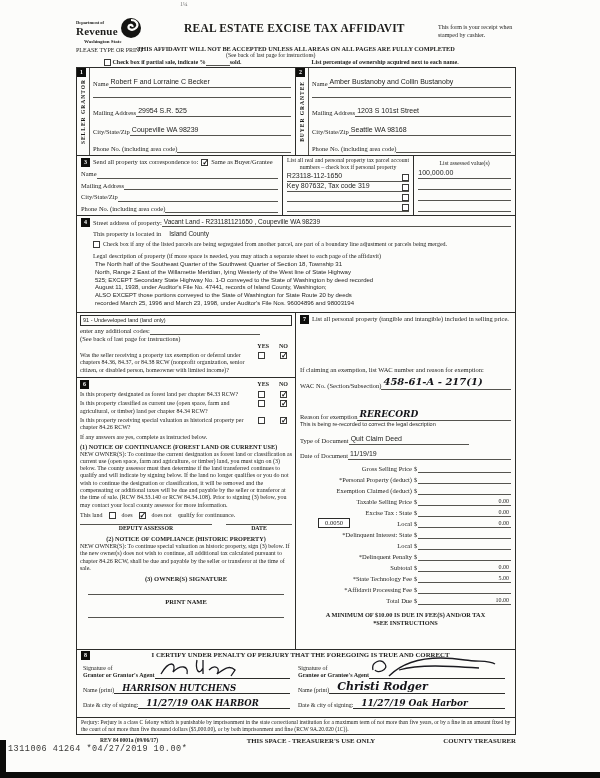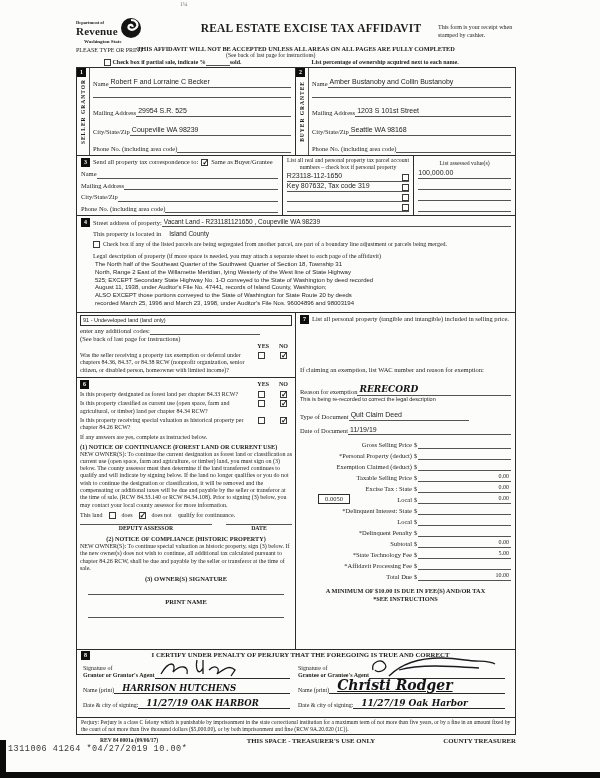--- a/index.html
+++ b/index.html
@@ -18,21 +18,21 @@
   .sans { font-family:"Liberation Sans", sans-serif; }
   .hw { font-family:"DejaVu Serif", serif; font-style:italic; font-weight:bold; color:#131318; }
 
   
   .hdr { display:flex; align-items:flex-start; }
   .logo { width:108px; padding-top:3px; }
   .logo-row { display:flex; align-items:center; gap:2px; }
   .logo-dept { font-size:4.5px; font-weight:bold; }
   .logo-rev { font-size:11px; font-weight:bold; letter-spacing:.2px; }
   .logo-state { font-size:5px; font-weight:bold; }
-  .titleblk { flex:1; text-align:center; padding-top:8px; }
+  .titleblk { flex:1; padding-top:8px; }
   .title { font-size:11.5px; font-weight:bold; letter-spacing:.2px; }
   .subtitle { font-size:8px; }
   .receipt { width:78px; font-size:6px; text-align:left; padding-top:10px; line-height:1.3; }
   .typeprint { position:absolute; left:0; top:33px; font-size:6px; }
   .warn { text-align:center; font-size:6.3px; font-weight:bold; margin-top:1px; }
   .seeback { font-size:5.8px; margin-left:150px; }
   .partialrow { display:flex; font-size:6px; font-weight:bold; margin:1px 0 1px 28px; }
   .partialrow .gap { width:70px; }
 
   
@@ -374,21 +374,25 @@
         </div>
 
         <div class="rcol t65">
           <div style="display:flex; gap:3px; margin-top:1px;">
             <span class="numbox">7</span>
             <span>List all  personal property (tangible and intangible) included in selling price.</span>
           </div>
           <div style="height:42px;"></div>
 
           <div>If claiming an exemption, list WAC number and reason for exemption:</div>
-          <div class="fieldrow" style="margin-top:10px;">
+          <div class="fieldrow" style="margin-top:2px;">
+            <span class="lbl">WAC No. (Section/Subsection)</span>
+            <span class="fl hw" style="font-size:10px;">458-61-A - 217(1)</span>
+          </div>
+          <div class="fieldrow" style="margin-top:19px;">
             <span class="lbl">Reason for exemption</span>
             <span class="fl hw" style="font-size:9px;">RERECORD</span>
           </div>
           <div class="sans t55">This is being re-recorded to correct the legal description</div>
 
           <div class="fieldrow" style="margin-top:8px;">
             <span class="lbl">Type of Document</span>
             <span class="fl sans t7" style="max-width:120px;">Quit Claim Deed</span>
           </div>
           <div class="fieldrow" style="margin:5px 0 4px;">
@@ -503,21 +507,21 @@
               <span class="lbl2"><span>Signature of</span><br><span class="b">Grantee or Grantee's Agent</span></span>
               <span class="fl">
                 <svg class="sigsvg" width="130" height="26" viewBox="0 0 130 26" style="left:0; bottom:-2px;">
                   <path d="M4 16 C 2 8 12 4 16 10 C 20 16 8 20 6 16 M20 22 C 40 2 70 2 96 6 C 110 8 120 6 126 10 M30 16 C 50 10 80 12 110 14" stroke="#1a1a20" stroke-width="1.3" fill="none"></path>
                 </svg>
               </span>
             </div>
             <div class="sigrow">
               <span class="lbl2">Name (print)</span>
               <span class="fl">
-                  <span class="hwline hw" style="font-size:14px;text-decoration:underline;">Christi  Rodger</span>
+                  <span class="hwline hw" style="font-size:11px;">Christi  Rodger</span>
                 </span>
             </div>
             <div class="sigrow">
               <span class="lbl2">Date &amp; city of signing:</span>
               <span class="fl">
                   <span class="hwline hw" style="font-size:9px;">11/27/19   Oak Harbor</span>
                 </span>
             </div>
           </div>
         </div>

